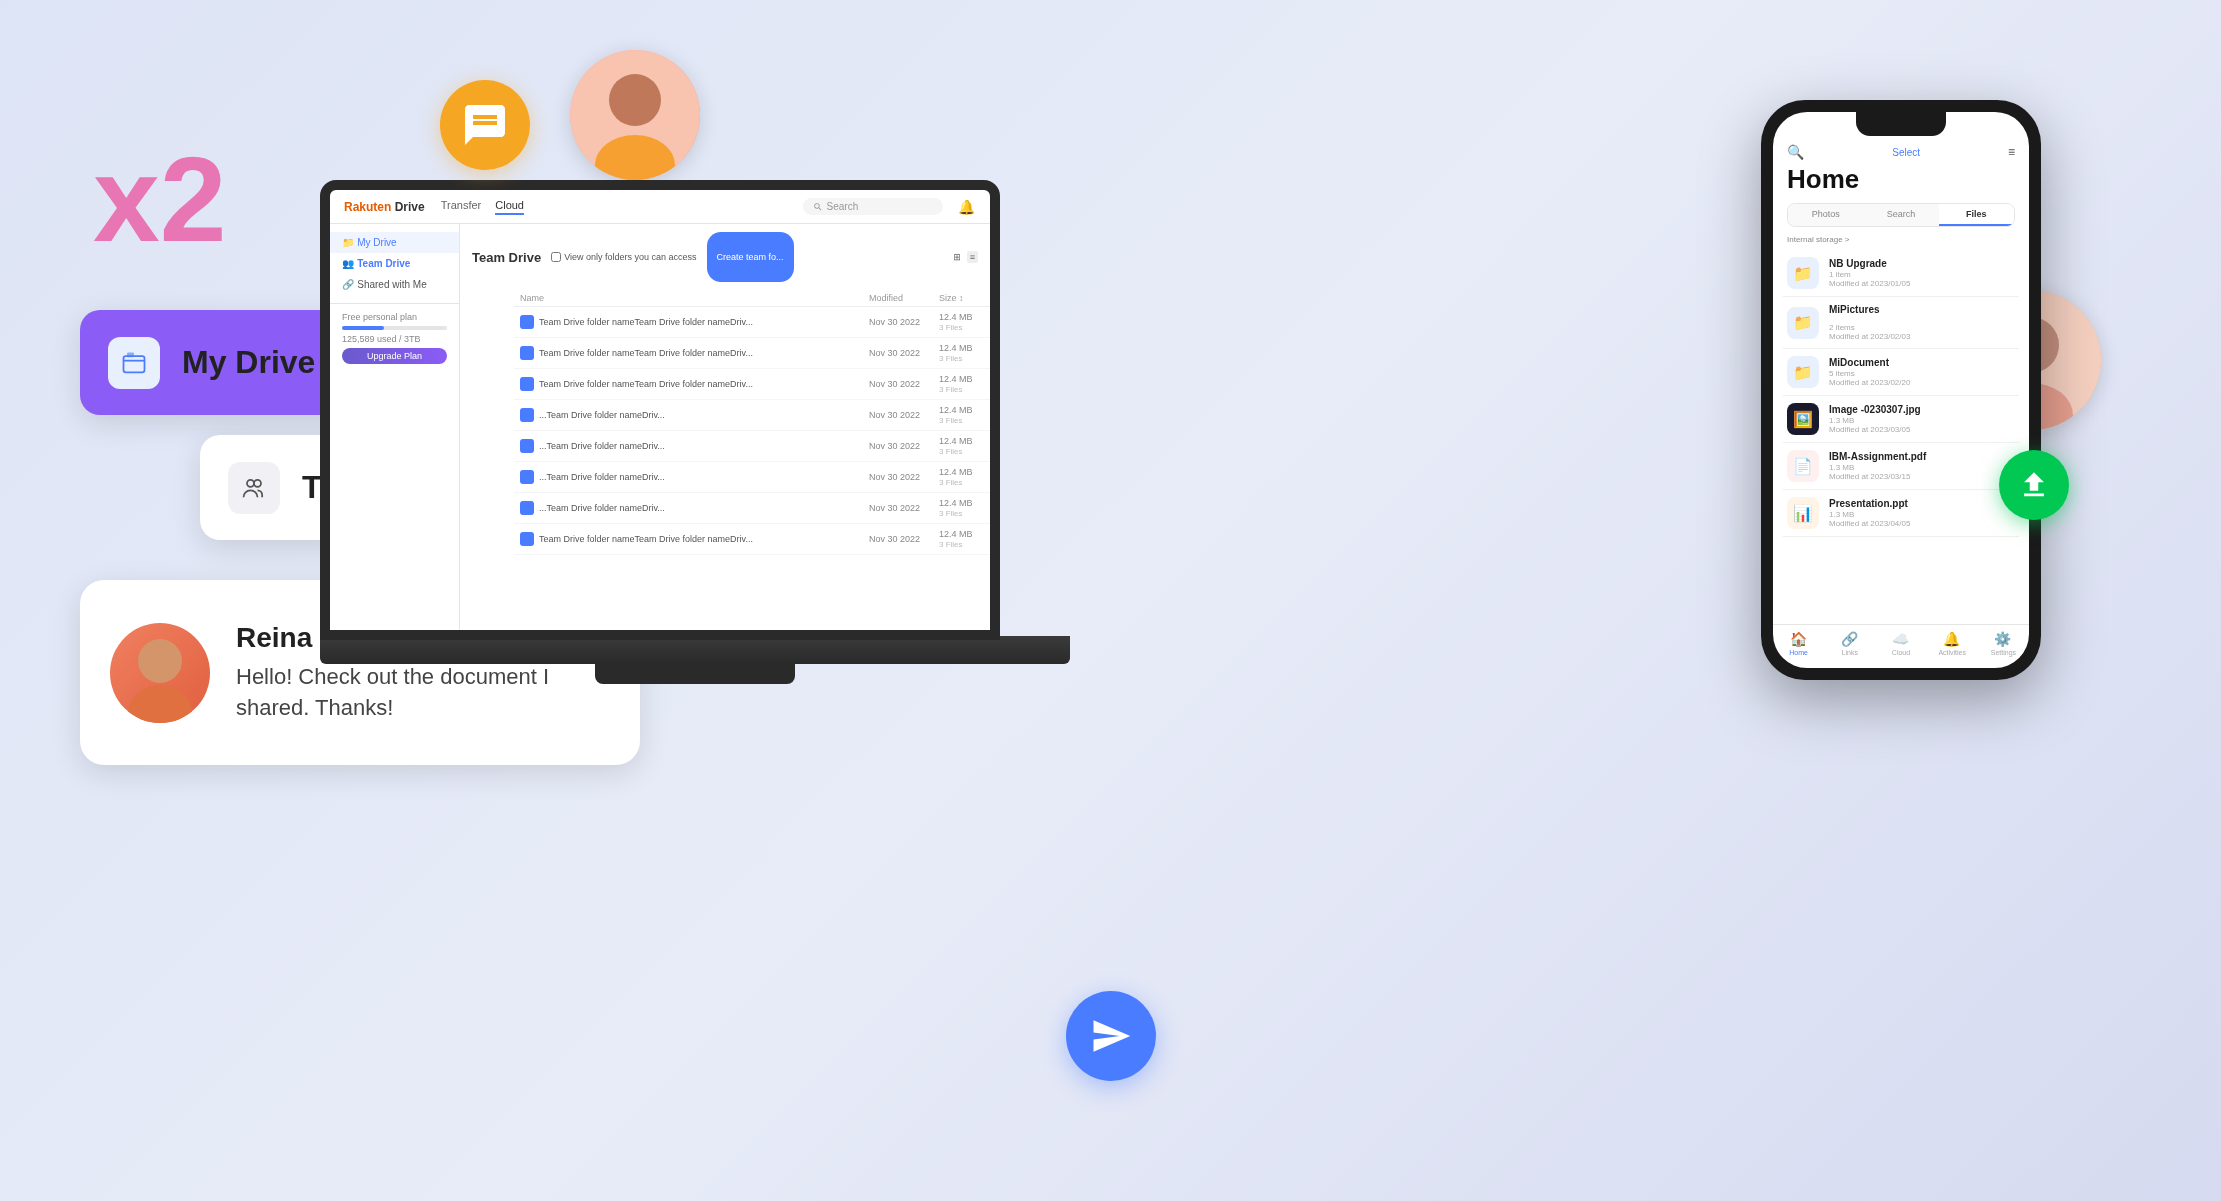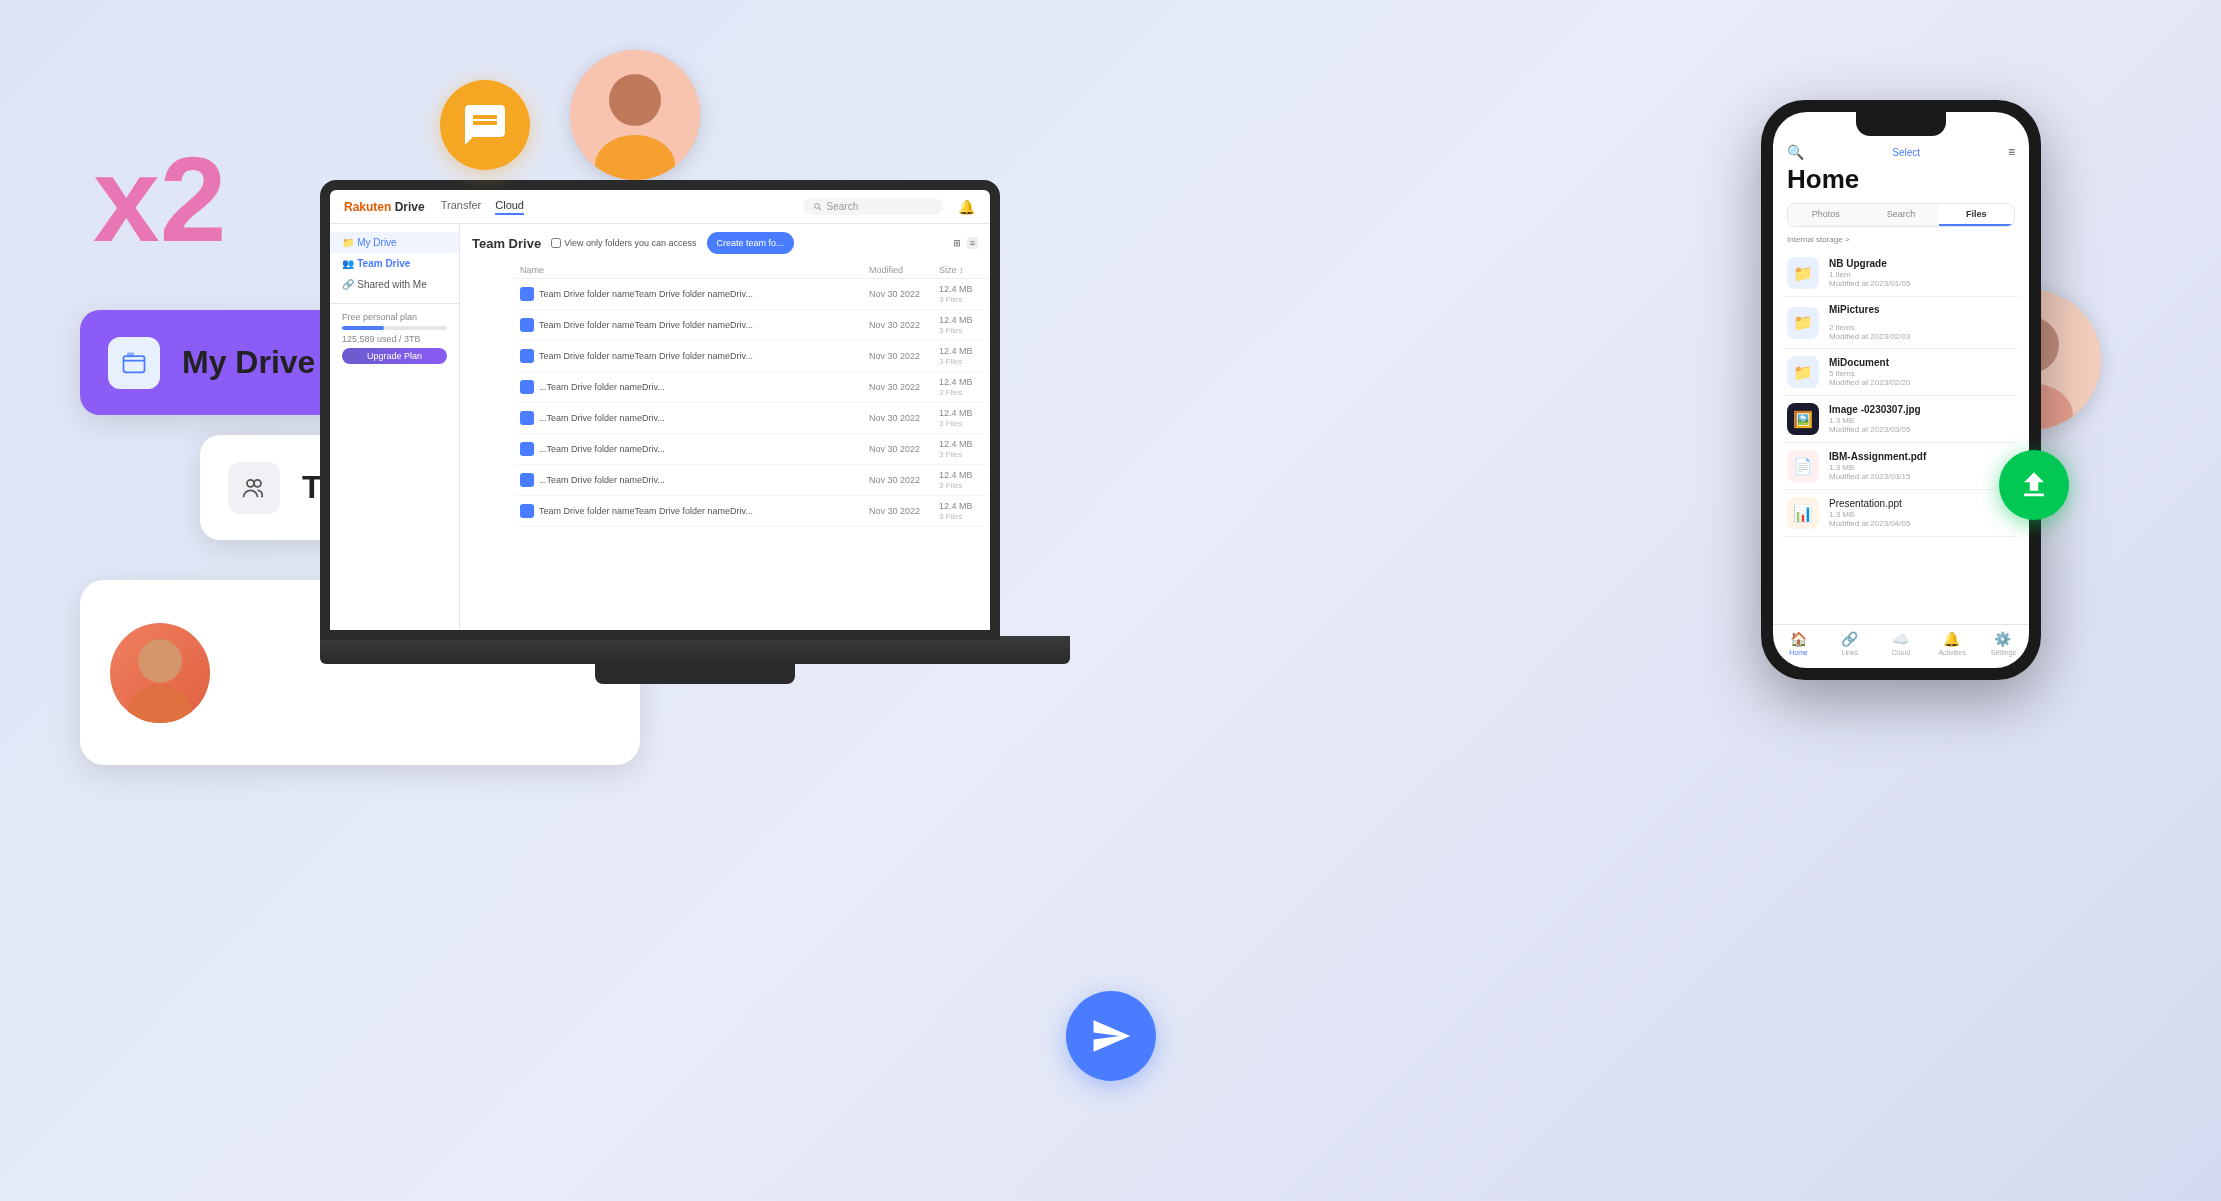--- a/index.html
+++ b/index.html
@@ -294,21 +294,21 @@
       margin-bottom: 8px;
       gap: 10px;
     }
     .main-title { font-size: 13px; font-weight: 600; color: #333; }
     .view-options { display: flex; gap: 6px; font-size: 9px; color: #666; margin-left: auto; align-items: center; }
     .checkbox-filter { display: flex; align-items: center; gap: 3px; font-size: 9px; color: #555; }
     .create-btn {
       background: #4a7cff;
       color: white;
       border-radius: 14px;
-      padding: 6px 10px;
+      padding: 20px 10px;
       font-size: 9px;
     }
     .file-list { width: 100%; margin-left: 42px; }
     .file-header {
       display: grid;
       grid-template-columns: 1fr 80px 60px 20px;
       padding: 3px 6px;
       font-size: 9px;
       color: #999;
       border-bottom: 1px solid #eee;
@@ -464,20 +464,24 @@
   </div>
   <div class="team-drive-label">Team Drive</div>
 </div>
 
 <div class="chat-card">
   <div class="chat-avatar">
     <svg viewBox="0 0 100 100" width="100" height="100">
       <circle cx="50" cy="38" r="22" fill="#d4956a"></circle>
       <ellipse cx="50" cy="90" rx="32" ry="28" fill="#e07040"></ellipse>
     </svg>
+  </div>
+  <div class="chat-content">
+    <div class="chat-name">Reina</div>
+    <div class="chat-message">Hello! Check out the document I shared. Thanks!</div>
   </div>
 </div>
 
 <div class="message-bubble-icon">
   <svg viewBox="0 0 24 24" fill="white">
     <path d="M20 2H4c-1.1 0-2 .9-2 2v18l4-4h14c1.1 0 2-.9 2-2V4c0-1.1-.9-2-2-2zm-2 10H6v-2h12v2zm0-3H6V7h12v2z"></path>
   </svg>
 </div>
 
 <div class="top-person-avatar">
@@ -699,21 +703,21 @@
     <div style="width:32px;height:32px;border-radius:8px;background:#fff0f0;display:flex;align-items:center;justify-content:center;font-size:16px;flex-shrink:0;">📄</div>
     <div style="flex:1;">
       <div style="font-size:10px;font-weight:600;color:#222;">IBM-Assignment.pdf</div>
       <div style="font-size:8px;color:#aaa;margin-top:1px;white-space:pre-line;">1.3 MB
 Modified at 2023/03/15</div>
     </div>
   </div>
             <div style="display: flex; align-items: center; padding: 7px 4px; border-bottom: 1px solid rgb(240, 240, 240); gap: 10px; cursor: pointer;">
     <div style="width:32px;height:32px;border-radius:8px;background:#fff4e5;display:flex;align-items:center;justify-content:center;font-size:16px;flex-shrink:0;">📊</div>
     <div style="flex:1;">
-      <div style="font-size:10px;font-weight:400;color:#222;">Presentation.ppt</div>
+      <div style="font-size:10px;font-weight:700;color:#222;">Presentation.ppt</div>
       <div style="font-size:8px;color:#aaa;margin-top:1px;white-space:pre-line;">1.3 MB
 Modified at 2023/04/05</div>
     </div>
   </div>
           </div>
 
         <div class="phone-nav-bar">
           <div class="phone-nav-item active">
             <span class="phone-nav-icon">🏠</span>
             <span>Home</span>

